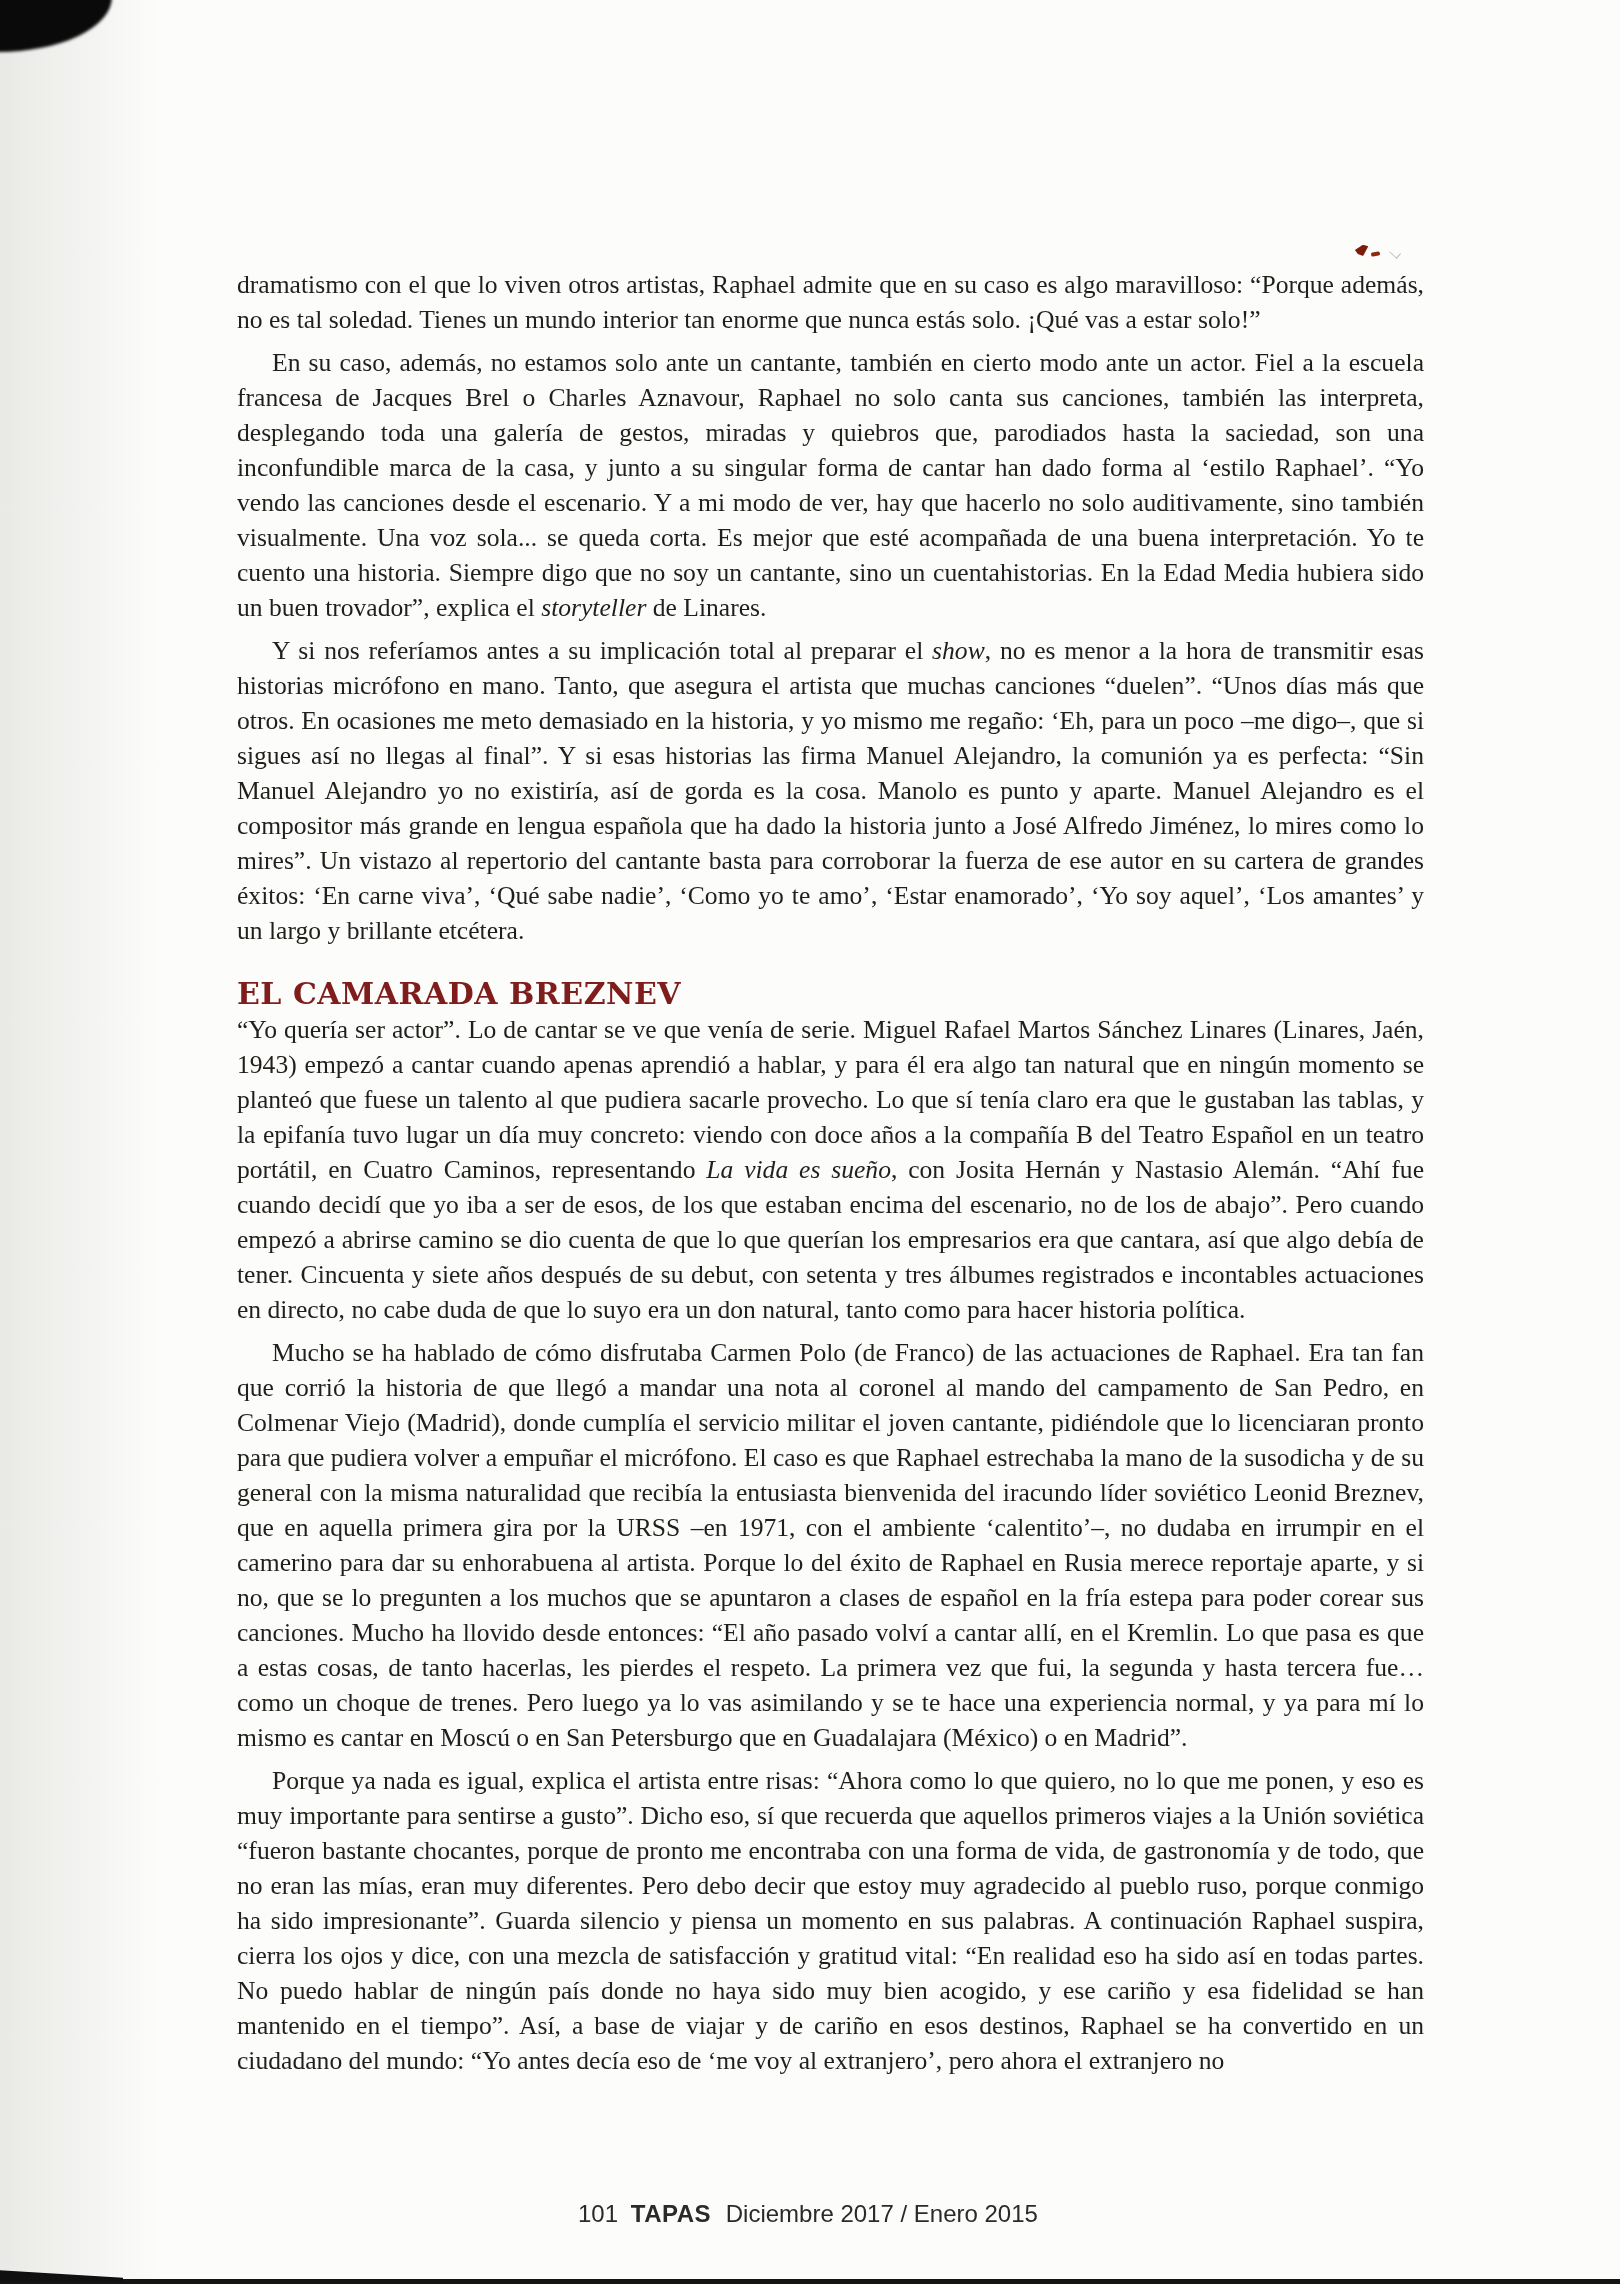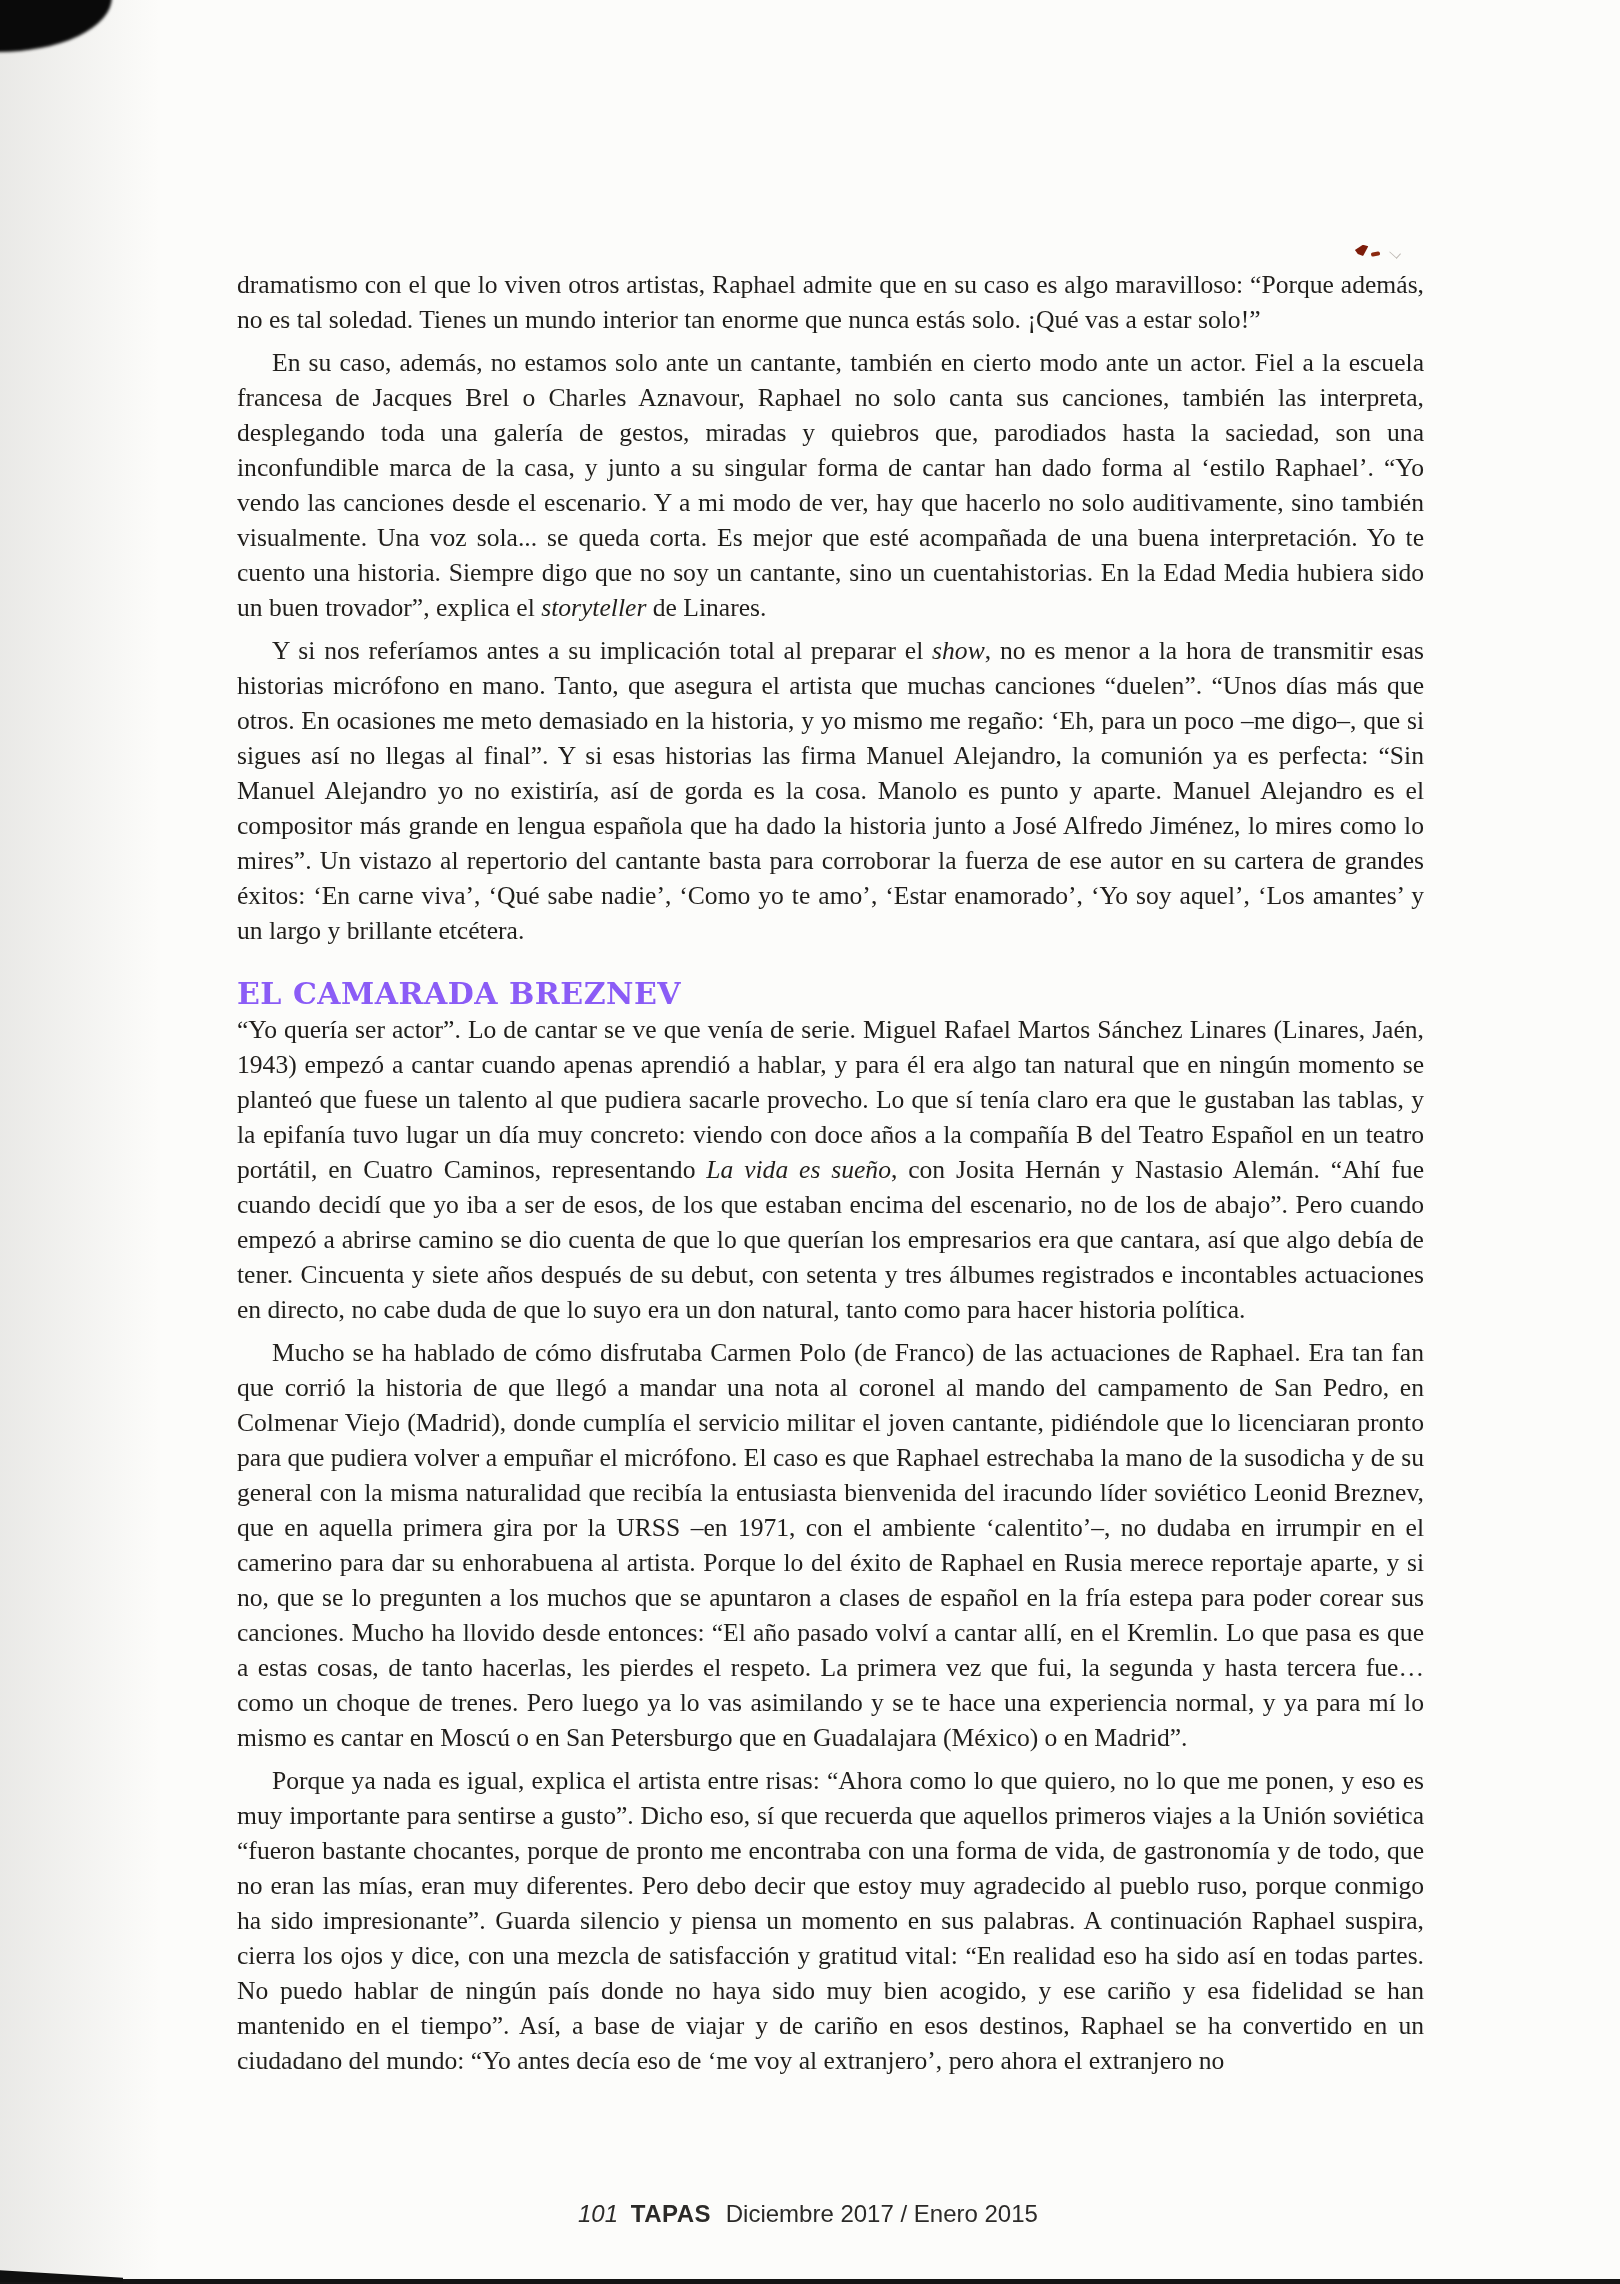--- a/index.html
+++ b/index.html
@@ -57,33 +57,33 @@
     text-align:justify;
   }
   .article p{margin:0;}
   .article p.indent{text-indent:35px;margin-top:8px;}
   .article h2{
     margin:27.4px 0 0 0;
     font-family:"DejaVu Serif", serif;
     font-weight:bold;
     font-size:30px;line-height:37px;
     letter-spacing:0.5px;
-    color:#8b5cf6;
+    color:#7f1d1d;
     text-align:left;
   }
   .article em{font-style:italic;}
   
   .footer{
     position:absolute;left:578px;top:2199px;
     display:inline-flex;align-items:baseline;
     font-family:"Liberation Sans", sans-serif;
     font-size:24px;line-height:29px;color:#2b2a28;
     white-space:nowrap;
   }
-  .footer .num{margin-right:12.8px;font-style:italic;}
+  .footer .num{margin-right:12.8px;}
   .footer .mag{font-weight:bold;letter-spacing:0.5px;margin-right:14.6px;}
 </style>
 </head>
 <body>
 
 <div class="page">
 
   <div class="edge-shade"></div>
   <div class="corner-tl"></div>
 

